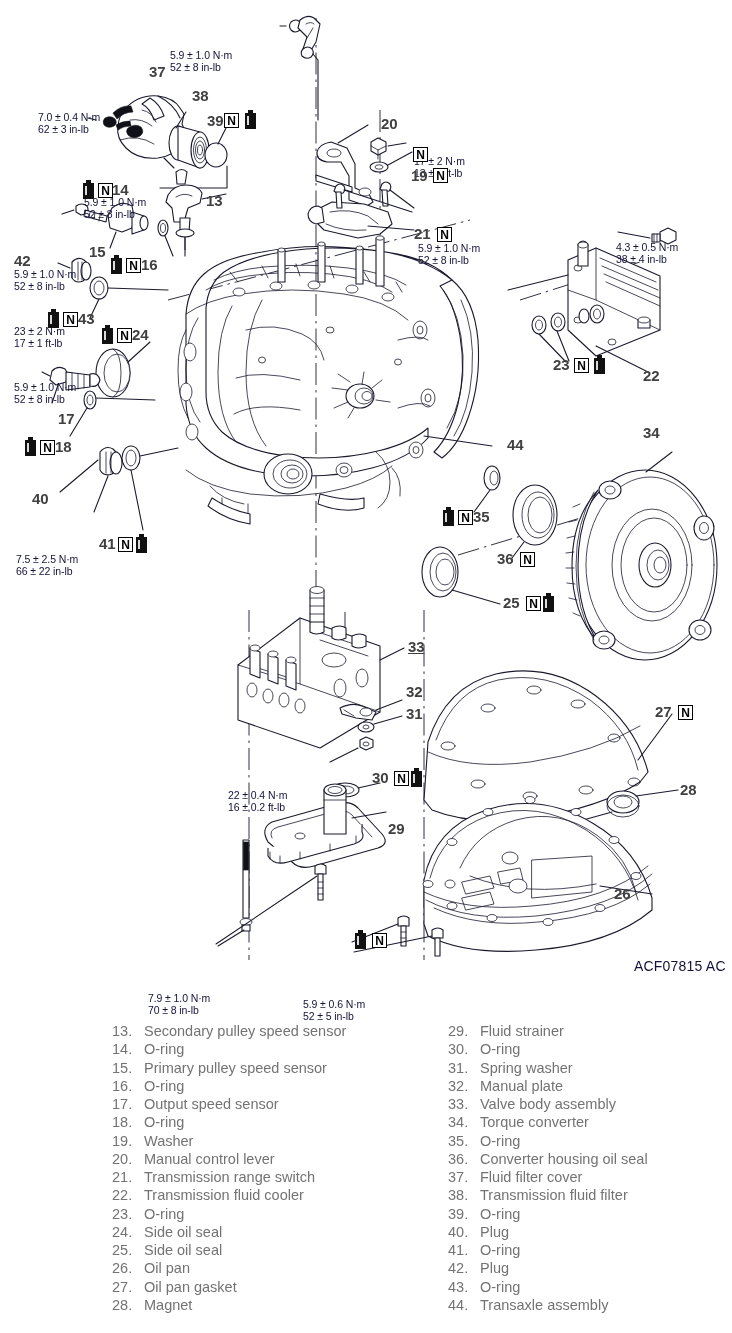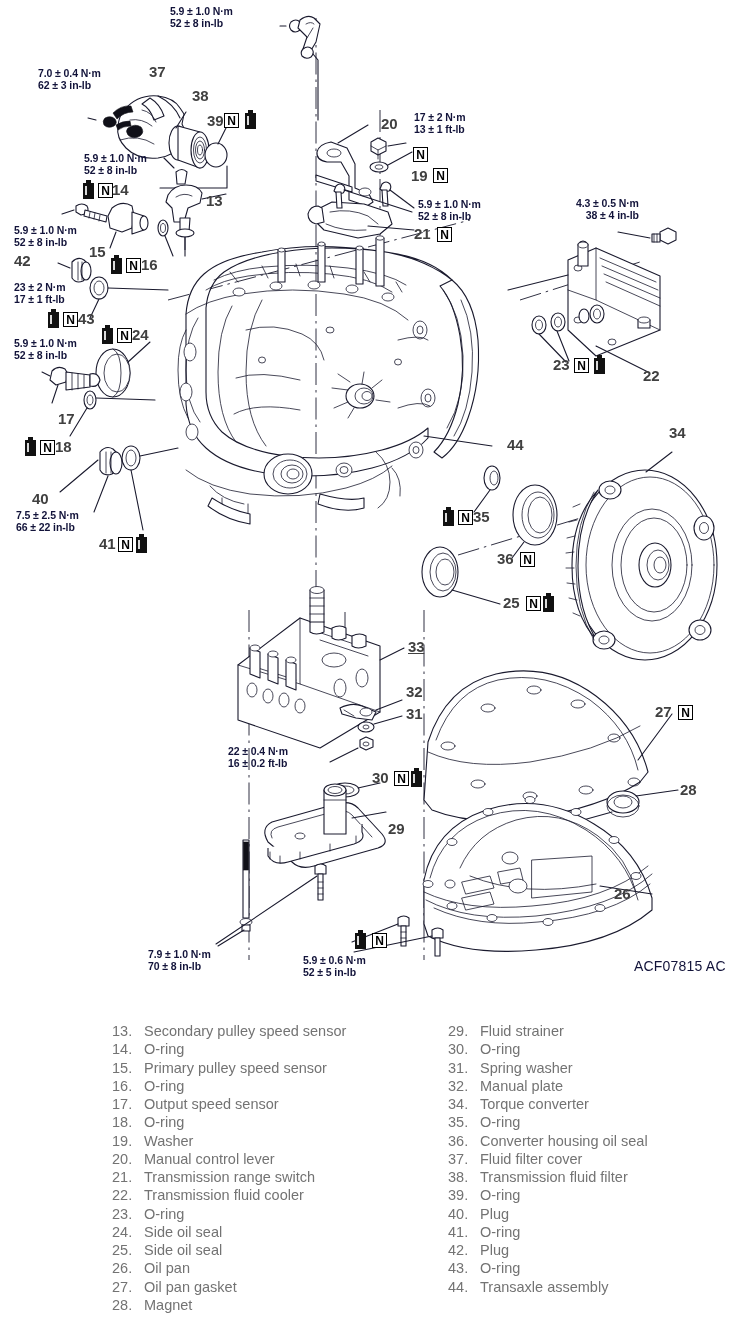--- a/index.html
+++ b/index.html
@@ -8,25 +8,26 @@
     width:732px;height:1333px;position:relative;overflow:hidden;
     font-family:"Liberation Sans","DejaVu Sans",sans-serif;
     color:#12133a;
   }
   #sheet{position:absolute;inset:0;}
 
   
   .torque{
     position:absolute;
     font-size:10.5px;
-    font-weight:bold;
+    font-weight:normal;
     line-height:11.6px;
     color:#12133a;
     white-space:pre;
     letter-spacing:-0.1px;
+    margin-top:44px;
   }
   
   .idx{
     position:absolute;
     font-size:15px;
     font-weight:bold;
     color:#404040;
     line-height:15px;
     white-space:nowrap;
     letter-spacing:-0.2px;
@@ -601,21 +602,21 @@
 
   <div class="torque" style="left:16px;top:510px;"><span>7.5 ± 2.5 N·m</span>
 <span>66 ± 22 in-lb</span></div>
 
   <div class="torque" style="left:414px;top:112px;"><span>17 ± 2 N·m</span>
 <span>13 ± 1 ft-lb</span></div>
 
   <div class="torque" style="left:418px;top:199px;"><span>5.9 ± 1.0 N·m</span>
 <span>52 ± 8 in-lb</span></div>
 
-  <div class="torque" style="left:576px;top:198px;text-align:right;"><span>4.3 ± 0.5 N·m</span>
+  <div class="torque" style="left:616px;top:198px;"><span>4.3 ± 0.5 N·m</span>
 <span>38 ± 4 in-lb</span></div>
 
   <div class="torque" style="left:228px;top:746px;"><span>22 ± 0.4 N·m</span>
 <span>16 ± 0.2 ft-lb</span></div>
 
   <div class="torque" style="left:148px;top:949px;"><span>7.9 ± 1.0 N·m</span>
 <span>70 ± 8 in-lb</span></div>
 
   <div class="torque" style="left:303px;top:955px;"><span>5.9 ± 0.6 N·m</span>
 <span>52 ± 5 in-lb</span></div>
@@ -633,21 +634,21 @@
   <div class="idx" style="left:58px;top:411px;">17</div>
   <div class="idx" style="left:55px;top:439px;">18</div>
   <div class="idx" style="left:32px;top:491px;text-align:right;">40</div>
   <div class="idx" style="left:99px;top:536px;">41</div>
   <div class="idx" style="left:381px;top:116px;">20</div>
   <div class="idx" style="left:411px;top:168px;">19</div>
   <div class="idx" style="left:414px;top:226px;">21</div>
   <div class="idx" style="left:643px;top:368px;">22</div>
   <div class="idx" style="left:553px;top:357px;">23</div>
   <div class="idx" style="left:507px;top:437px;">44</div>
-  <div class="idx" style="left:669px;top:425px;text-align:center;">34</div>
+  <div class="idx" style="left:643px;top:425px;text-align:center;">34</div>
   <div class="idx" style="left:473px;top:509px;">35</div>
   <div class="idx" style="left:497px;top:551px;">36</div>
   <div class="idx" style="left:503px;top:595px;">25</div>
   <div class="idx" style="left:408px;top:639px;text-decoration:underline;">33</div>
   <div class="idx" style="left:406px;top:684px;">32</div>
   <div class="idx" style="left:406px;top:706px;">31</div>
   <div class="idx" style="left:372px;top:770px;">30</div>
   <div class="idx" style="left:388px;top:821px;">29</div>
   <div class="idx" style="left:655px;top:704px;">27</div>
   <div class="idx" style="left:680px;top:782px;">28</div>
@@ -848,20 +849,24 @@
         </div>
       <div class="legrow">
           <div class="legnum">31.</div>
           <div class="legtxt">Spring washer</div>
         </div>
       <div class="legrow">
           <div class="legnum">32.</div>
           <div class="legtxt">Manual plate</div>
         </div>
       <div class="legrow">
+          <div class="legnum">33.</div>
+          <div class="legtxt">Valve body assembly</div>
+        </div>
+      <div class="legrow">
           <div class="legnum">34.</div>
           <div class="legtxt">Torque converter</div>
         </div>
       <div class="legrow">
           <div class="legnum">35.</div>
           <div class="legtxt">O-ring</div>
         </div>
       <div class="legrow">
           <div class="legnum">36.</div>
           <div class="legtxt">Converter housing oil seal</div>

